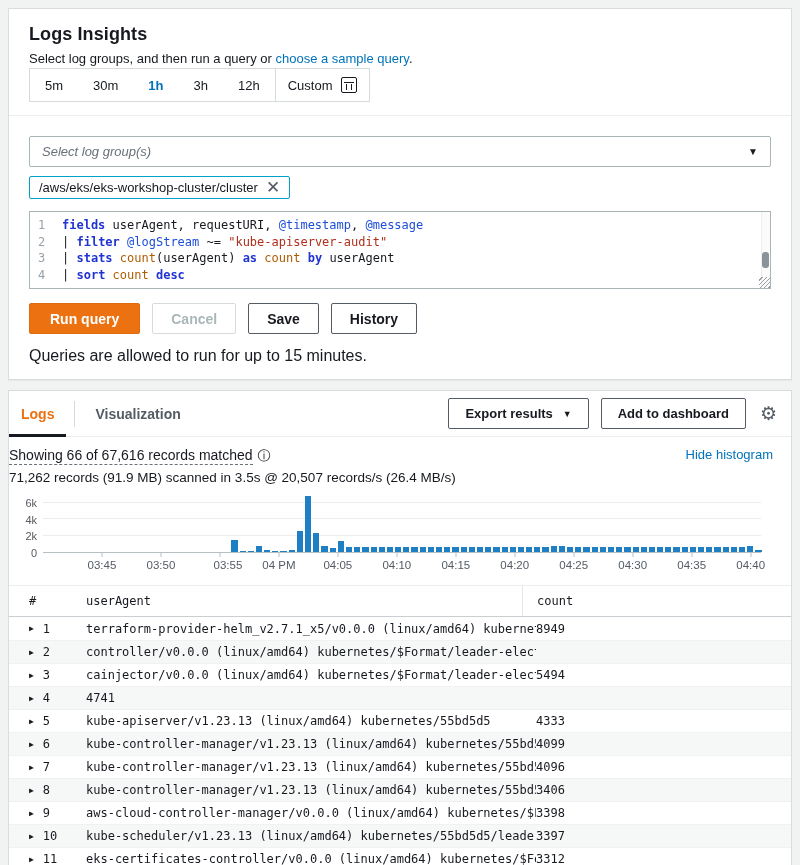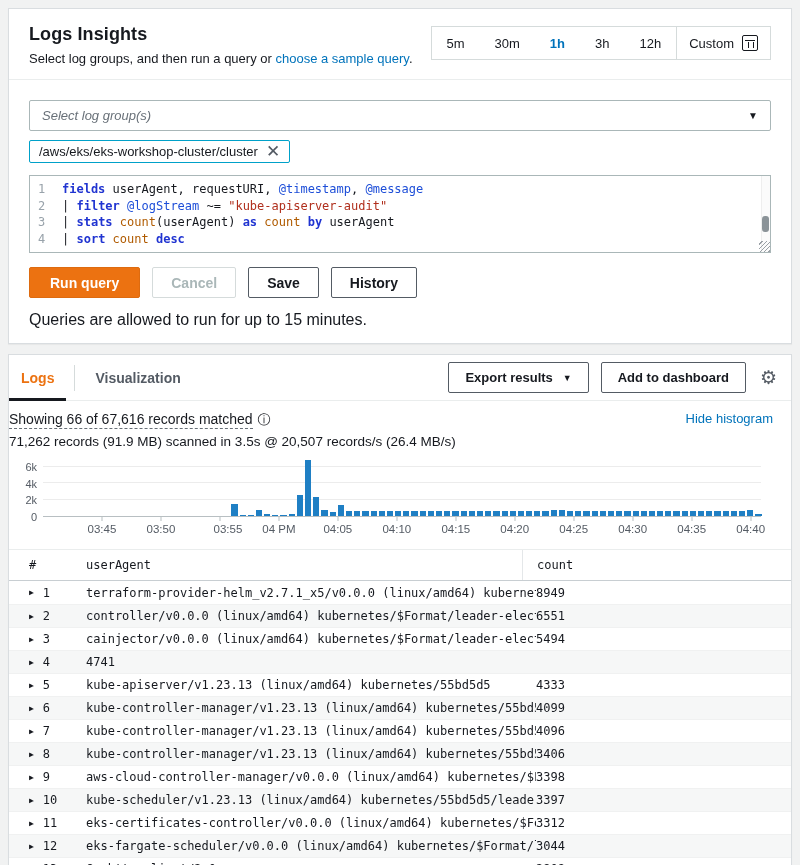--- a/index.html
+++ b/index.html
@@ -1,21 +1,21 @@
 <!DOCTYPE html>
 <html><head>
 <meta charset="utf-8">
 <style>
   * { margin:0; padding:0; box-sizing:border-box; }
   html,body { width:800px; height:865px; overflow:hidden; background:#f1f2f2;
     font-family:"Liberation Sans", sans-serif; color:#16191f; }
   .card { background:#fff; border:1px solid #d9dde0; margin:8px 8px 0 8px; box-shadow:0 1px 1px rgba(0,0,0,.04); }
 
   
-  .hdr { display:flex; justify-content:space-between; align-items:flex-start; padding:15px 20px 13px 20px; }
+  .hdr { display:flex; justify-content:center; align-items:flex-start; padding:15px 20px 13px 20px;flex-direction:column; }
   .hdr h1 { font-size:18px; font-weight:bold; letter-spacing:.1px; }
   .hdr .sub { font-size:13px; margin-top:6px; color:#16191f; }
   .link { color:#0073bb; text-decoration:none; cursor:pointer; }
   .timesel { display:flex; align-items:stretch; border:1px solid #d5dbdb; background:#fff; height:34px; margin-top:2px; }
   .timesel .titem { display:flex; align-items:center; padding:0 15px; font-size:13px; cursor:pointer; color:#16191f; }
   .timesel .titem.active { color:#0073bb; font-weight:bold; }
   .timesel .custom { border-left:1px solid #d5dbdb; display:flex; align-items:center; gap:8px; padding:0 12px; font-size:13px; cursor:pointer; }
   .cal { width:16px; height:16px; border:1.5px solid #16191f; border-radius:2px; position:relative; display:inline-block; }
   .cal:before { content:""; position:absolute; left:2px; right:2px; top:4px; border-top:1.5px solid #16191f; }
   .cal:after { content:""; position:absolute; left:4.5px; top:6px; bottom:2px; border-left:1.5px solid #16191f; border-right:1.5px solid #16191f; width:4px; }
@@ -315,21 +315,20 @@
           </div>
           <div class="agent">terraform-provider-helm_v2.7.1_x5/v0.0.0 (linux/amd64) kubernetes/$…</div>
           <div>8949</div>
         </div>
         <div class="trow zebra">
           <div class="cell-num">
             <span class="tri">▶</span>
             <span>2</span>
           </div>
           <div class="agent">controller/v0.0.0 (linux/amd64) kubernetes/$Format/leader-election</div>
-          <div>6551</div>
         </div>
         <div class="trow">
           <div class="cell-num">
             <span class="tri">▶</span>
             <span>3</span>
           </div>
           <div class="agent">cainjector/v0.0.0 (linux/amd64) kubernetes/$Format/leader-election</div>
           <div>5494</div>
         </div>
         <div class="trow zebra">

